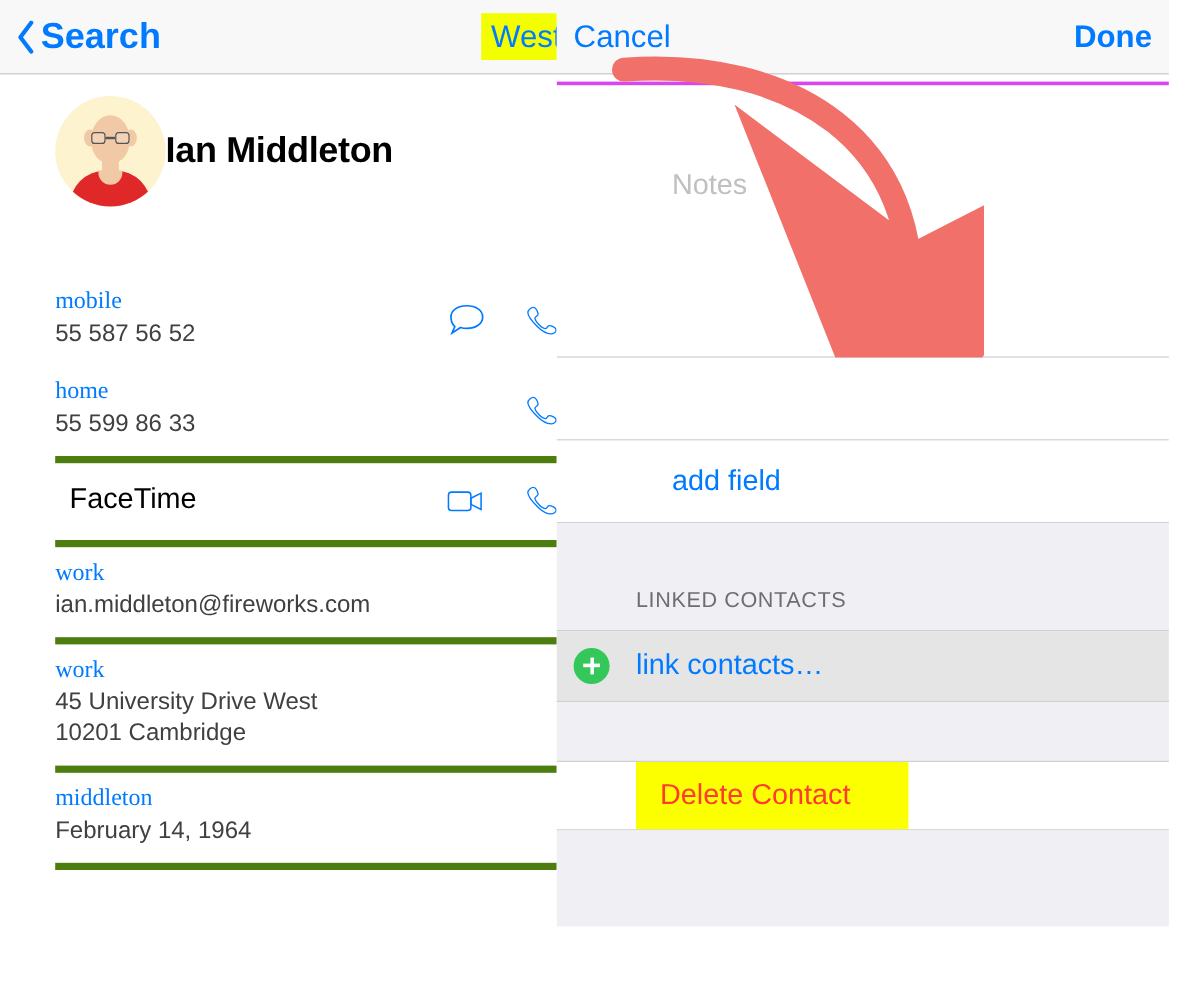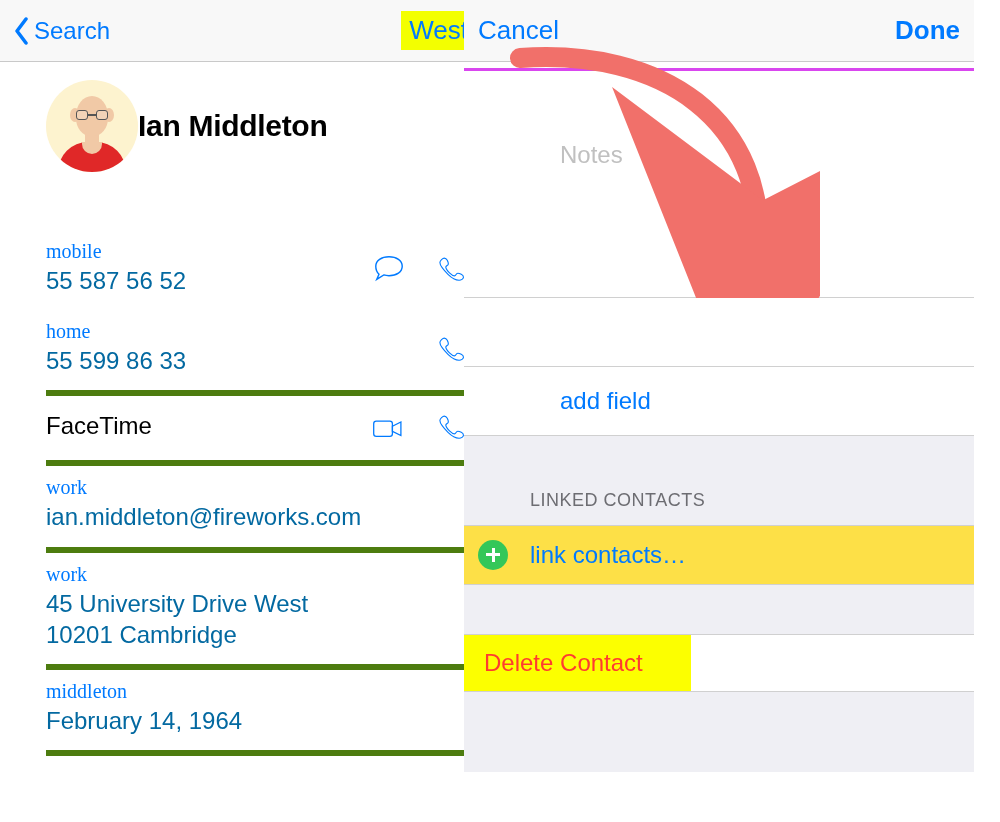--- a/index.html
+++ b/index.html
@@ -10,21 +10,21 @@
   .screen { position: absolute; top: 0; height: 822px; background: #fff; }
   .screen.left { left: 0; width: 490px; }
   .screen.right { left: 464px; width: 510px; }
 
   
   .nav {
     height: 62px; background: #f8f8f8; border-bottom: 1px solid #c9c9c9;
     display: flex; align-items: center; justify-content: space-between;
     padding: 0 14px;
   }
-  .nav .back { display: flex; align-items: center; color: #007aff; font-size: 24px; font-weight: 400; }
+  .nav .back { display: flex; align-items: center; color: #007aff; font-size: 30px; font-weight: 700; }
   .nav .back svg { width: 16px; height: 28px; margin-right: 4px; }
   .nav .right-btn { color: #007aff; font-size: 26px; font-weight: 400; }
   .edit-highlight { background: #f3ff00; color: #007aff; padding: 4px 8px; font-size: 26px; }
   .nav .done { font-weight: 600; }
 
   
   .contact-header { display: flex; align-items: center; padding: 18px 12px 10px 46px; }
   .avatar {
     width: 92px; height: 92px; border-radius: 50%; background: #fdf3cf;
     position: relative; overflow: hidden; flex-shrink: 0;
@@ -39,42 +39,42 @@
   .avatar .glasses .br { position:absolute; top:4px; left:12px; width:8px; height:1.5px; background:#555; }
   .avatar .neck { position:absolute; top:52px; left:39px; width:14px; height:14px; background:#f1c9a6; }
   .avatar .shirt { position:absolute; top:62px; left:12px; width:68px; height:40px; background:#e02828; border-radius:30px 30px 0 0; }
   .avatar .collar { position:absolute; top:62px; left:36px; width:20px; height:12px; background:#f1c9a6; border-radius:0 0 12px 12px; }
   .contact-name { font-size: 30px; font-weight: 600; letter-spacing: -0.3px; }
 
   .fields { padding: 48px 0 0 46px; }
   .field { position: relative; padding: 10px 14px 14px 0; }
   .field.div { border-bottom: 6px solid #4d7c0f; }
   .field .label { color: #007aff; font-size: 20px; margin-bottom: 2px; font-family: Liberation Serif, serif; }
-  .field .value { color: #0369a1; font-size: 24px; line-height: 1.3; }
-  .field .facetime { color:#000; font-size:24px; padding: 6px 0; }
+  .field .value { color: #404040; font-size: 20px; line-height: 1.3; }
+  .field .facetime { color:#000; font-size:24px; padding: 6px 0; margin-left: 12px; }
   .actions { position: absolute; right: 22px; top: 50%; transform: translateY(-50%); display: flex; gap: 28px; align-items:center; }
   .icon { width: 34px; height: 34px; display:inline-flex; align-items:center; justify-content:center; }
   .icon svg { stroke:#007aff; fill:none; stroke-width:1.5; }
 
   
   .right-body { position: relative; height: calc(822px - 62px); background:#fff; }
   .notes-block { border-top:3px solid #d946ef; margin-top:6px; padding: 70px 0 128px 96px; border-bottom:1px solid #d0d0d0; background:#fff; }
   .notes-label { color:#c0c0c0; font-size:24px; }
   .addfield-block { border-top:1px solid #d0d0d0; border-bottom:1px solid #d0d0d0; padding: 20px 0 20px 96px; margin-top:68px; background:#fff; }
   .addfield-text { color:#007aff; font-size:24px; }
   .linked-header { color:#6d6d72; font-size:18px; letter-spacing:0.5px; padding: 54px 0 14px 66px; background:#efeff4; border-bottom:1px solid #d0d0d0; }
-  .link-row { display:flex; align-items:center; padding: 14px 0 14px 14px; border-bottom:1px solid #d0d0d0; background:#fde047; }
+  .link-row { display:flex; align-items:center; padding: 14px 0 14px 14px; border-bottom:1px solid #d0d0d0; background:#e5e5e5; }
   .plus-circle { width:30px; height:30px; border-radius:50%; background:#34c759; position:relative; margin-right:22px; flex-shrink:0; }
   .plus-circle::before, .plus-circle::after { content:""; position:absolute; background:#fff; }
   .plus-circle::before { left:8px; top:13px; width:14px; height:3px; }
   .plus-circle::after { left:13.5px; top:8px; width:3px; height:14px; }
   .link-text { color:#007aff; font-size:24px; }
   .gap-grey2 { background:#efeff4; height:50px; border-bottom:1px solid #d0d0d0; }
   .delete-row { background:#fff; padding: 0; border-bottom:1px solid #d0d0d0; }
-  .delete-highlight { display:inline-block; background:#fcff00; padding: 14px 48px 14px 20px; }
+  .delete-highlight { display:inline-block; background:#fcff00; padding: 14px 48px 14px 20px; margin-left:66px; }
   .delete-text { color:#ff3b30; font-size:24px; }
   .gap-grey3 { background:#efeff4; height:80px; }
 
   
   .arrow-overlay { position:absolute; top:38px; left:480px; width:340px; height:260px; pointer-events:none; z-index:50; }
   .arrow-overlay svg { width:100%; height:100%; }
 </style>
 </head>
 <body>
 

